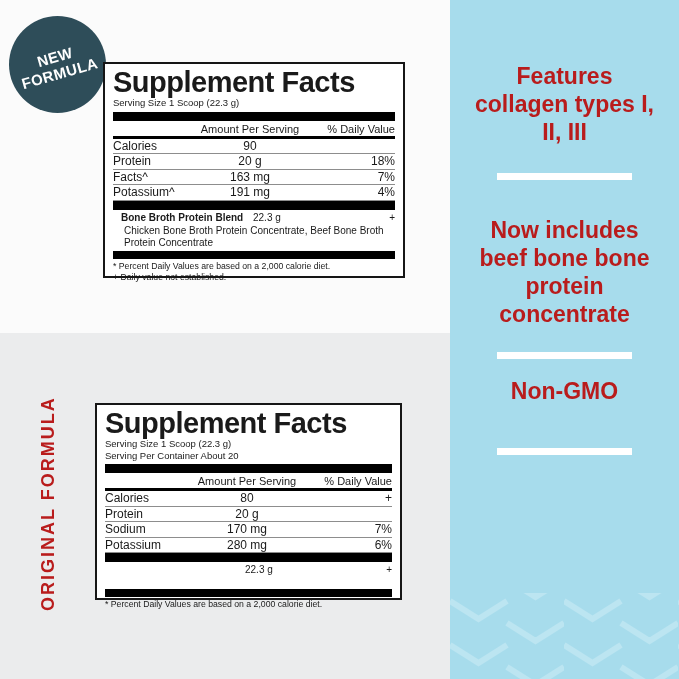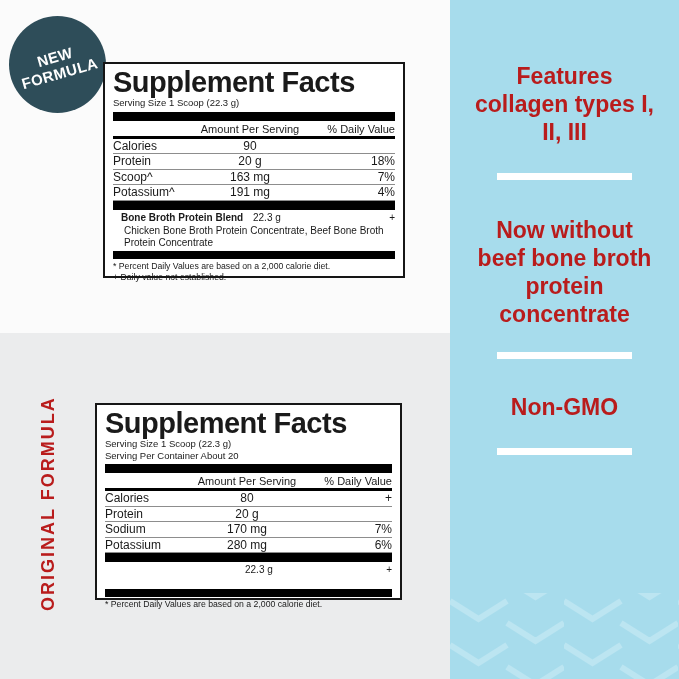--- a/index.html
+++ b/index.html
@@ -10,21 +10,21 @@
 
   .left-bottom-bg { position:absolute; left:0; top:333px; width:450px; height:346px; background:#ebeced; }
 
   
   .sidebar { position:absolute; left:450px; top:0; width:229px; height:679px; }
   .feature { position:absolute; left:0; width:229px; display:flex; align-items:center; justify-content:center;
              text-align:center; font-weight:bold; font-size:23px; line-height:28px; }
   .feature span { display:block; max-width:182px; }
   .f0 { top:52px;  height:104px; }
   .f1 { top:214px; height:116px; }
-  .f2 { top:388px; height:38px; }
+  .f2 { top:372px; height:38px; }
   .f3 { top:486px; height:116px; }
   .divider { position:absolute; left:47px; width:135px; height:7px; background:#ffffff; }
   .d0 { top:173px; } .d1 { top:352px; } .d2 { top:448px; }
   .chevrons { position:absolute; left:0; bottom:0; }
 
   
   .badge { position:absolute; left:9px; top:16px; width:97px; height:97px; border-radius:50%;
            display:flex; align-items:center; justify-content:center; }
   .badge-text { transform:rotate(-16deg); text-align:center; color:#fff; font-weight:bold;
                 font-size:15px; line-height:17px; letter-spacing:0.5px; }
@@ -90,21 +90,21 @@
       <span>Calories</span>
       <span class="amt">90</span>
       <span class="dv"></span>
     </div>
     <div class="sf-grid sf-row">
       <span>Protein</span>
       <span class="amt">20 g</span>
       <span class="dv">18%</span>
     </div>
     <div class="sf-grid sf-row">
-      <span>Scoop^</span>
+      <span>Facts^</span>
       <span class="amt">163 mg</span>
       <span class="dv">7%</span>
     </div>
     <div class="sf-grid sf-row">
       <span>Potassium^</span>
       <span class="amt">191 mg</span>
       <span class="dv">4%</span>
     </div>
     <div class="bar-thick" style="margin-top:0;"></div>
     <div class="blend">
@@ -159,21 +159,21 @@
     <div class="bar-thin"></div>
     <div class="sf-foot">* Percent Daily Values are based on a 2,000 calorie diet.</div>
   </section>
 
   <aside class="sidebar" style="background:#a7dcec;">
     <div class="feature f0 teal">
       <span>Features collagen types I, II, III</span>
     </div>
     <div class="divider d0"></div>
     <div class="feature f1 teal">
-      <span>Now without beef bone broth protein concentrate</span>
+      <span>Now includes beef bone bone protein concentrate</span>
     </div>
     <div class="divider d1"></div>
     <div class="feature f2 teal">
       <span>Non-GMO</span>
     </div>
     <div class="divider d2"></div>
     <svg class="chevrons" width="229" height="86" aria-hidden="true">
       <defs>
         <pattern id="chev" width="114" height="44" patternUnits="userSpaceOnUse">
           <path d="M0 8 L28.5 26 L57 8" fill="none" stroke="#c3e8f3" stroke-width="6"></path>

